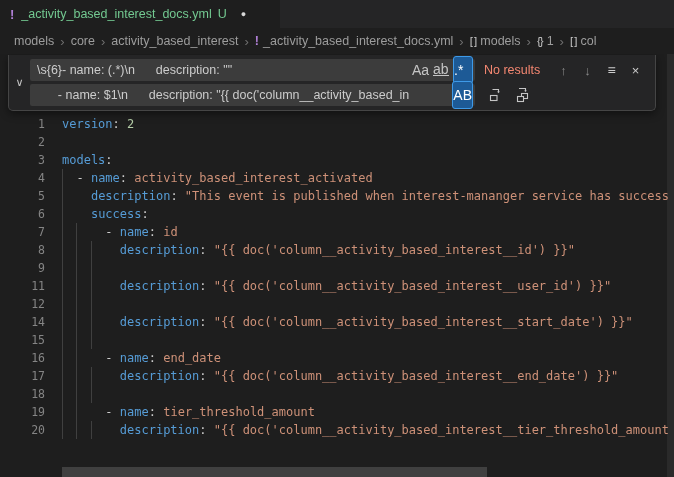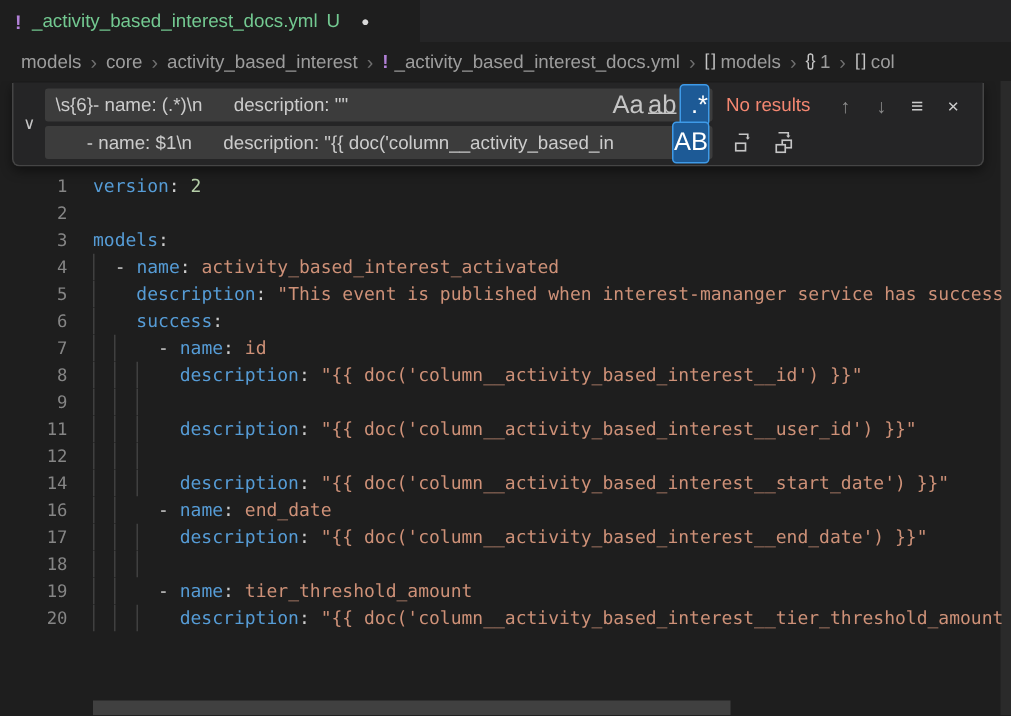--- a/index.html
+++ b/index.html
@@ -51,22 +51,22 @@
                  display:flex; z-index:5; }
   .chev-col { width:21px; display:flex; align-items:center; justify-content:center;
               color:#c5c5c5; font-size:11px; cursor:pointer; }
   .fw-rows { flex:1; padding:4px 6px 4px 0; display:flex; flex-direction:column; gap:3px; }
   .fw-row { display:flex; align-items:center; height:22px; }
   .fw-input-wrap { width:445px; background:#3c3c3c; height:22px; display:flex;
                    align-items:center; border-radius:2px; padding-right:2px; }
   .fw-input { flex:1; min-width:0; background:transparent; border:none; outline:none;
               color:#cccccc; font-size:12.5px; font-family:"Liberation Sans",sans-serif;
               padding:0 4px 0 7px; height:100%; }
-  .opt { min-width:20px; height:28px; display:flex; align-items:center; justify-content:flex-end;
-         color:#c5c5c5; font-size:17px; border-radius:3px; margin-left:1px;
+  .opt { min-width:20px; height:28px; display:flex; align-items:center; justify-content:flex-start;
+         color:#c5c5c5; font-size:14px; border-radius:3px; margin-left:1px;
          cursor:pointer; border:1px solid transparent; }
   .opt .uline { border-bottom:1px solid #c5c5c5; line-height:11px; }
   .opt.active { background:#1d5a96; border:1px solid #3e9ae8; color:#ffffff; }
   .results { color:#f48771; font-size:12.5px; margin-left:9px; min-width:66px; }
   .nav { display:flex; align-items:center; gap:5px; margin-left:4px; }
   .nav-btn { width:19px; height:19px; display:flex; align-items:center; justify-content:center;
              font-size:13px; color:#cccccc; border-radius:3px; cursor:pointer; }
   .nav-btn.disabled { color:#8c8c8c; }
   .nav-btn.lines { font-size:14px; }
   .rep-btn { width:21px; height:20px; display:flex; align-items:center; justify-content:center;
@@ -166,20 +166,24 @@
       </div>
       <div class="code-line">
         <div class="ln">12</div>
         <div class="lc"><span class="guide" style="left: 0px;"></span><span class="guide" style="left: 14.45px;"></span><span class="guide" style="left: 28.9px;"></span></div>
       </div>
       <div class="code-line">
         <div class="ln">14</div>
         <div class="lc"><span class="guide" style="left: 0px;"></span><span class="guide" style="left: 14.45px;"></span><span class="guide" style="left: 28.9px;"></span><span class="tk-plain">        </span><span class="tk-key">description</span><span class="tk-punct">:</span><span class="tk-plain"> </span><span class="tk-str">"{{ doc('column__activity_based_interest__start_date') }}"</span></div>
       </div>
       <div class="code-line">
+        <div class="ln">15</div>
+        <div class="lc"><span class="guide" style="left: 0px;"></span><span class="guide" style="left: 14.45px;"></span><span class="guide" style="left: 28.9px;"></span></div>
+      </div>
+      <div class="code-line">
         <div class="ln">16</div>
         <div class="lc"><span class="guide" style="left: 0px;"></span><span class="guide" style="left: 14.45px;"></span><span class="tk-plain">      </span><span class="tk-punct">-</span><span class="tk-plain"> </span><span class="tk-key">name</span><span class="tk-punct">:</span><span class="tk-plain"> </span><span class="tk-str">end_date</span></div>
       </div>
       <div class="code-line">
         <div class="ln">17</div>
         <div class="lc"><span class="guide" style="left: 0px;"></span><span class="guide" style="left: 14.45px;"></span><span class="guide" style="left: 28.9px;"></span><span class="tk-plain">        </span><span class="tk-key">description</span><span class="tk-punct">:</span><span class="tk-plain"> </span><span class="tk-str">"{{ doc('column__activity_based_interest__end_date') }}"</span></div>
       </div>
       <div class="code-line">
         <div class="ln">18</div>
         <div class="lc"><span class="guide" style="left: 0px;"></span><span class="guide" style="left: 14.45px;"></span><span class="guide" style="left: 28.9px;"></span></div>

